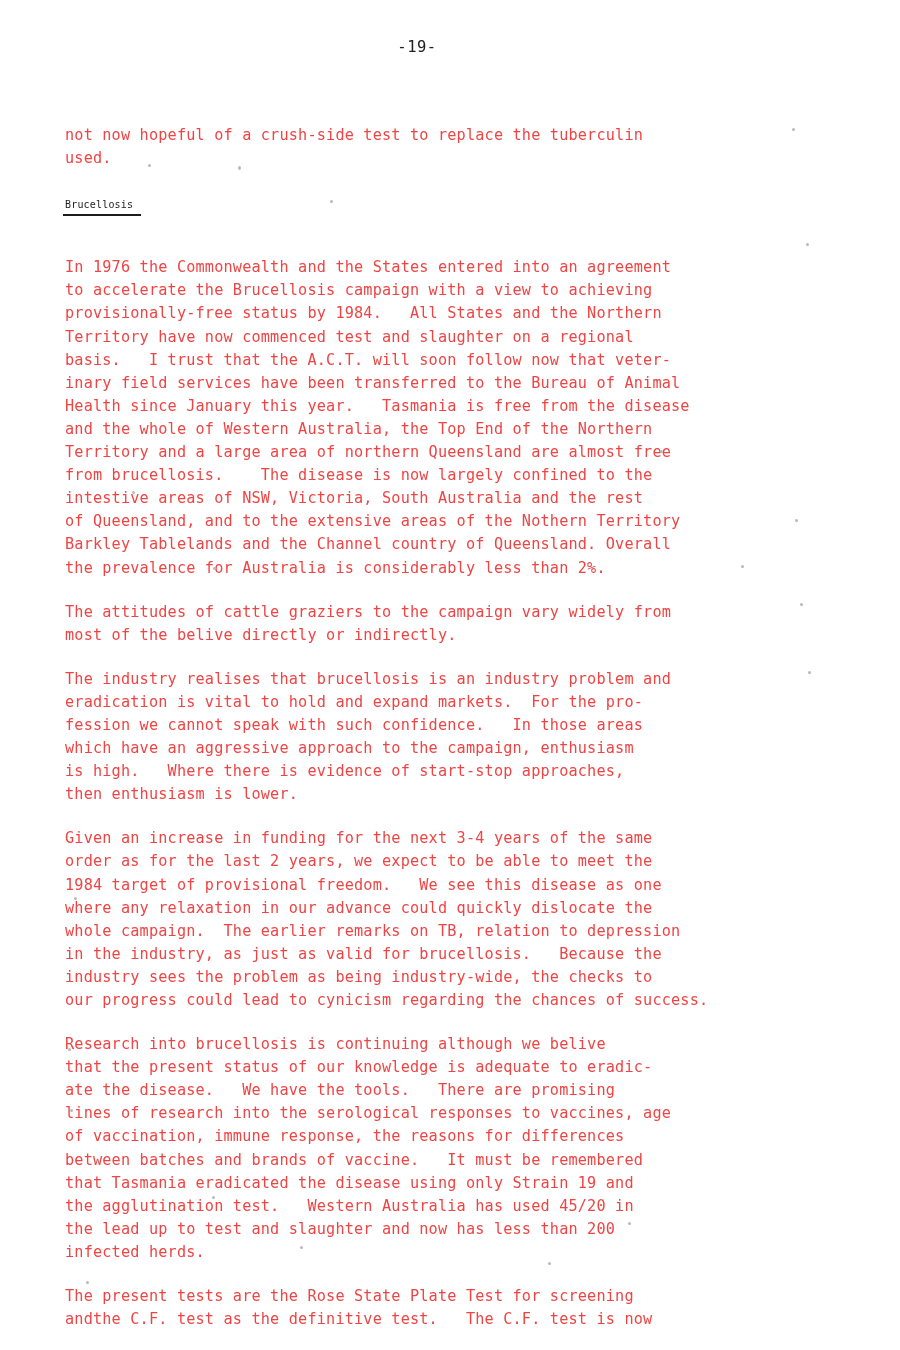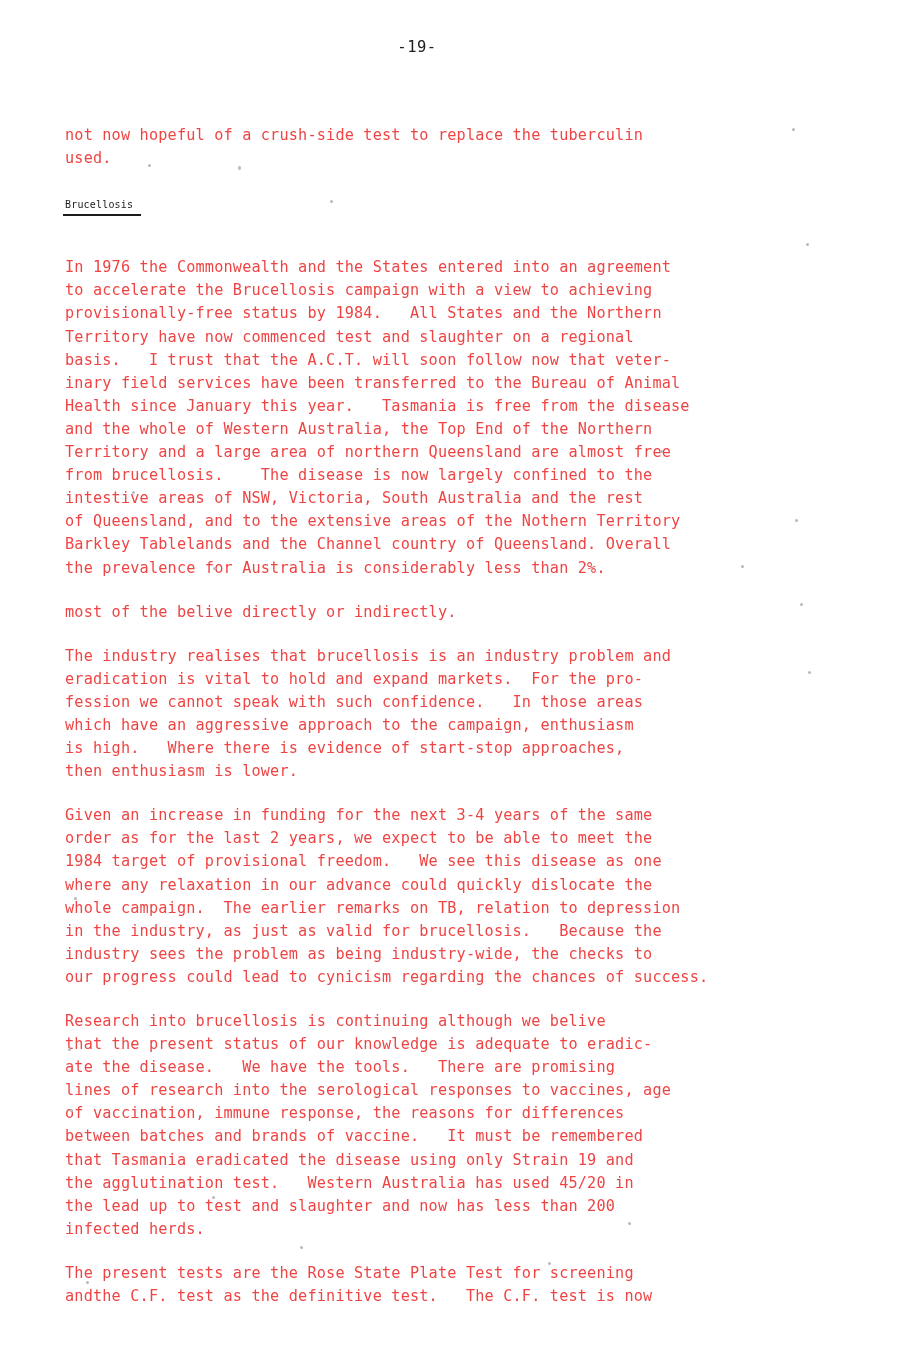--- a/index.html
+++ b/index.html
@@ -87,21 +87,21 @@
 
 <div class="page">
 
   <div class="page-number">-19-</div>
 
   <div class="body-block">
 
   <div class="para"><span class="ln">not now hopeful of a crush-side test to replace the tuberculin</span><span class="ln">used.</span></div>
       <div class="heading-wrap"><span class="heading">Brucellosis</span></div>
       <div class="para"><span class="ln">In 1976 the Commonwealth and the States entered into an agreement</span><span class="ln">to accelerate the Brucellosis campaign with a view to achieving</span><span class="ln">provisionally-free status by 1984.   All States and the Northern</span><span class="ln">Territory have now commenced test and slaughter on a regional</span><span class="ln">basis.   I trust that the A.C.T. will soon follow now that veter-</span><span class="ln">inary field services have been transferred to the Bureau of Animal</span><span class="ln">Health since January this year.   Tasmania is free from the disease</span><span class="ln">and the whole of Western Australia, the Top End of the Northern</span><span class="ln">Territory and a large area of northern Queensland are almost free</span><span class="ln">from brucellosis.    The disease is now largely confined to the</span><span class="ln">intestive areas of NSW, Victoria, South Australia and the rest</span><span class="ln">of Queensland, and to the extensive areas of the Nothern Territory</span><span class="ln">Barkley Tablelands and the Channel country of Queensland. Overall</span><span class="ln">the prevalence for Australia is considerably less than 2%.</span></div>
-      <div class="para"><span class="ln">most of the belive directly or indirectly.</span></div>
+      <div class="para"><span class="ln">The attitudes of cattle graziers to the campaign vary widely from</span><span class="ln">most of the belive directly or indirectly.</span></div>
       <div class="para"><span class="ln">The industry realises that brucellosis is an industry problem and</span><span class="ln">eradication is vital to hold and expand markets.  For the pro-</span><span class="ln">fession we cannot speak with such confidence.   In those areas</span><span class="ln">which have an aggressive approach to the campaign, enthusiasm</span><span class="ln">is high.   Where there is evidence of start-stop approaches,</span><span class="ln">then enthusiasm is lower.</span></div>
       <div class="para"><span class="ln">Given an increase in funding for the next 3-4 years of the same</span><span class="ln">order as for the last 2 years, we expect to be able to meet the</span><span class="ln">1984 target of provisional freedom.   We see this disease as one</span><span class="ln">where any relaxation in our advance could quickly dislocate the</span><span class="ln">whole campaign.  The earlier remarks on TB, relation to depression</span><span class="ln">in the industry, as just as valid for brucellosis.   Because the</span><span class="ln">industry sees the problem as being industry-wide, the checks to</span><span class="ln">our progress could lead to cynicism regarding the chances of success.</span></div>
       <div class="para"><span class="ln">Research into brucellosis is continuing although we belive</span><span class="ln">that the present status of our knowledge is adequate to eradic-</span><span class="ln">ate the disease.   We have the tools.   There are promising</span><span class="ln">lines of research into the serological responses to vaccines, age</span><span class="ln">of vaccination, immune response, the reasons for differences</span><span class="ln">between batches and brands of vaccine.   It must be remembered</span><span class="ln">that Tasmania eradicated the disease using only Strain 19 and</span><span class="ln">the agglutination test.   Western Australia has used 45/20 in</span><span class="ln">the lead up to test and slaughter and now has less than 200</span><span class="ln">infected herds.</span></div>
       <div class="para"><span class="ln">The present tests are the Rose State Plate Test for screening</span><span class="ln">andthe C.F. test as the definitive test.   The C.F. test is now</span></div>
     </div>
 
   <div class="speck" style="left:148px;  top:164px;  width:3px; height:3px;"></div>
   <div class="speck" style="left:238px;  top:166px;  width:3px; height:4px;"></div>
   <div class="speck" style="left:792px;  top:128px;  width:3px; height:3px;"></div>
   <div class="speck" style="left:330px;  top:200px;  width:3px; height:3px;"></div>

